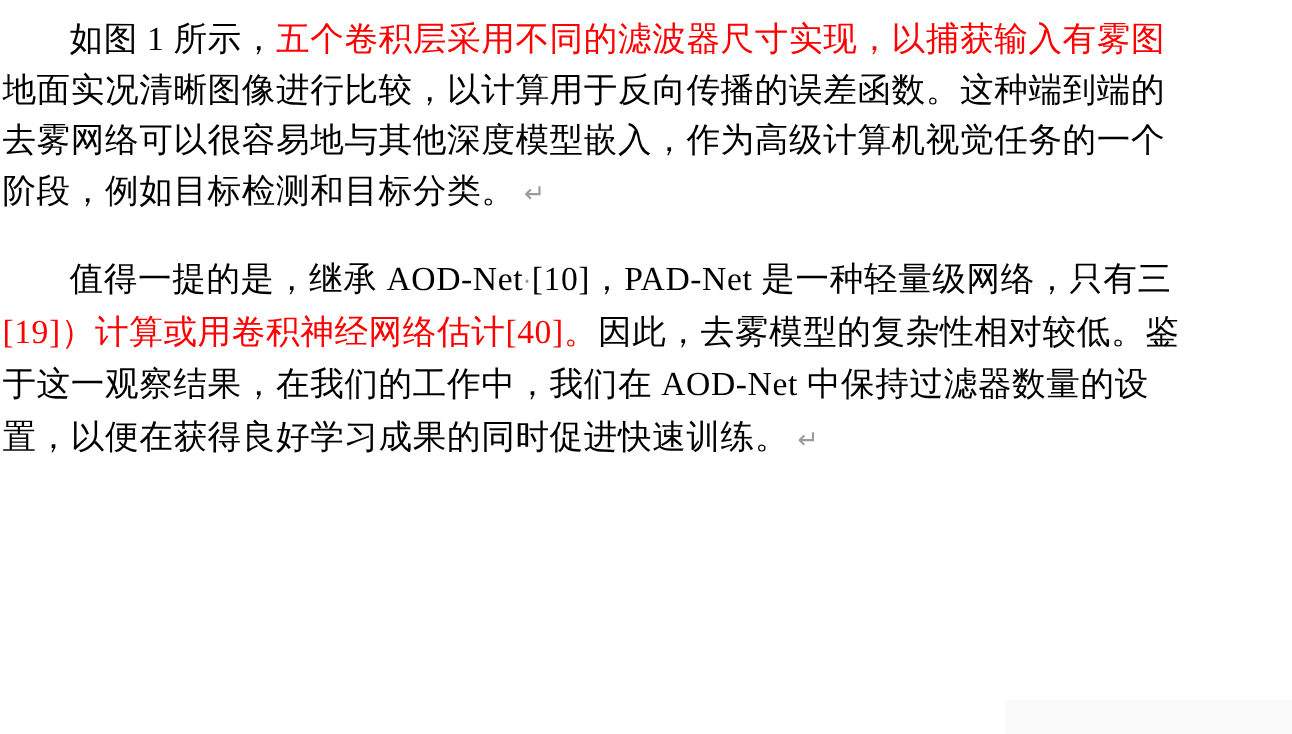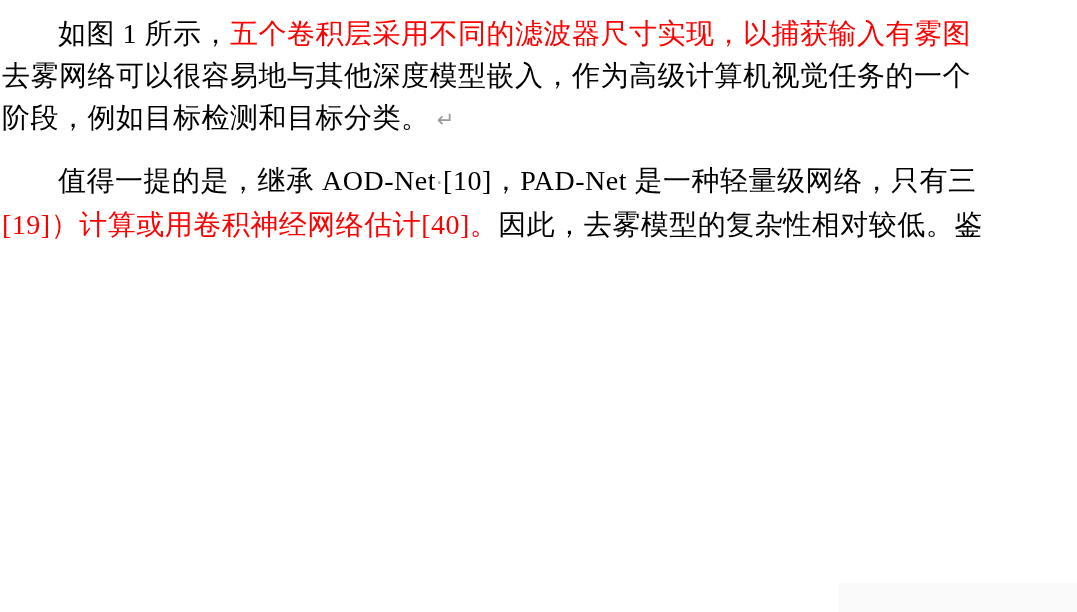--- a/index.html
+++ b/index.html
@@ -18,21 +18,21 @@
   .doc {
     position: absolute;
     top: 13px;
     left: 2px;
     width: 1071px;
     font-size: 28px;
     color: #000000;
     letter-spacing: 0.5px;
   }
   .paragraph { margin: 0; }
-  .paragraph.second { margin-top: 20px; }
+  .paragraph.second { margin-top: 31px; }
   .line {
     height: 42px;
     line-height: 42px;
     white-space: nowrap;
   }
   .paragraph.second .line {
     height: 43.5px;
     line-height: 43.5px;
   }
   .line.indent { padding-left: 56px; }
@@ -52,22 +52,25 @@
     background: #fafafa;
   }
 </style>
 </head>
 <body>
 
 <div class="page">
   <div class="doc" id="doc">
       <div class="paragraph">
         <div class="line indent"><span class="run-black">如图 1 所示，</span><span class="run-red">五个卷积层采用不同的滤波器尺寸实现，以捕获输入有雾图</span></div>
+        <div class="line"><span class="run-black">地面实况清晰图像进行比较，以计算用于反向传播的误差函数。这种端到端的</span></div>
         <div class="line"><span class="run-black">去雾网络可以很容易地与其他深度模型嵌入，作为高级计算机视觉任务的一个</span></div>
         <div class="line"><span class="run-black">阶段，例如目标检测和目标分类。</span><span class="run-mark"> ↵</span></div>
       </div>
       <div class="paragraph second">
         <div class="line indent"><span class="run-black">值得一提的是，继承 AOD-Net</span><span class="run-mark">·</span><span class="run-black">[10]，PAD-Net 是一种轻量级网络，只有三</span></div>
         <div class="line"><span class="run-red">[19]）计算或用卷积神经网络估计[40]。</span><span class="run-black">因此，去雾模型的复杂性相对较低。鉴</span></div>
+        <div class="line"><span class="run-black">于这一观察结果，在我们的工作中，我们在 AOD-Net 中保持过滤器数量的设</span></div>
+        <div class="line"><span class="run-black">置，以便在获得良好学习成果的同时促进快速训练。</span><span class="run-mark"> ↵</span></div>
       </div>
     </div>
   <div class="page-edge-shadow"></div>
 </div>
 
 </body></html>

